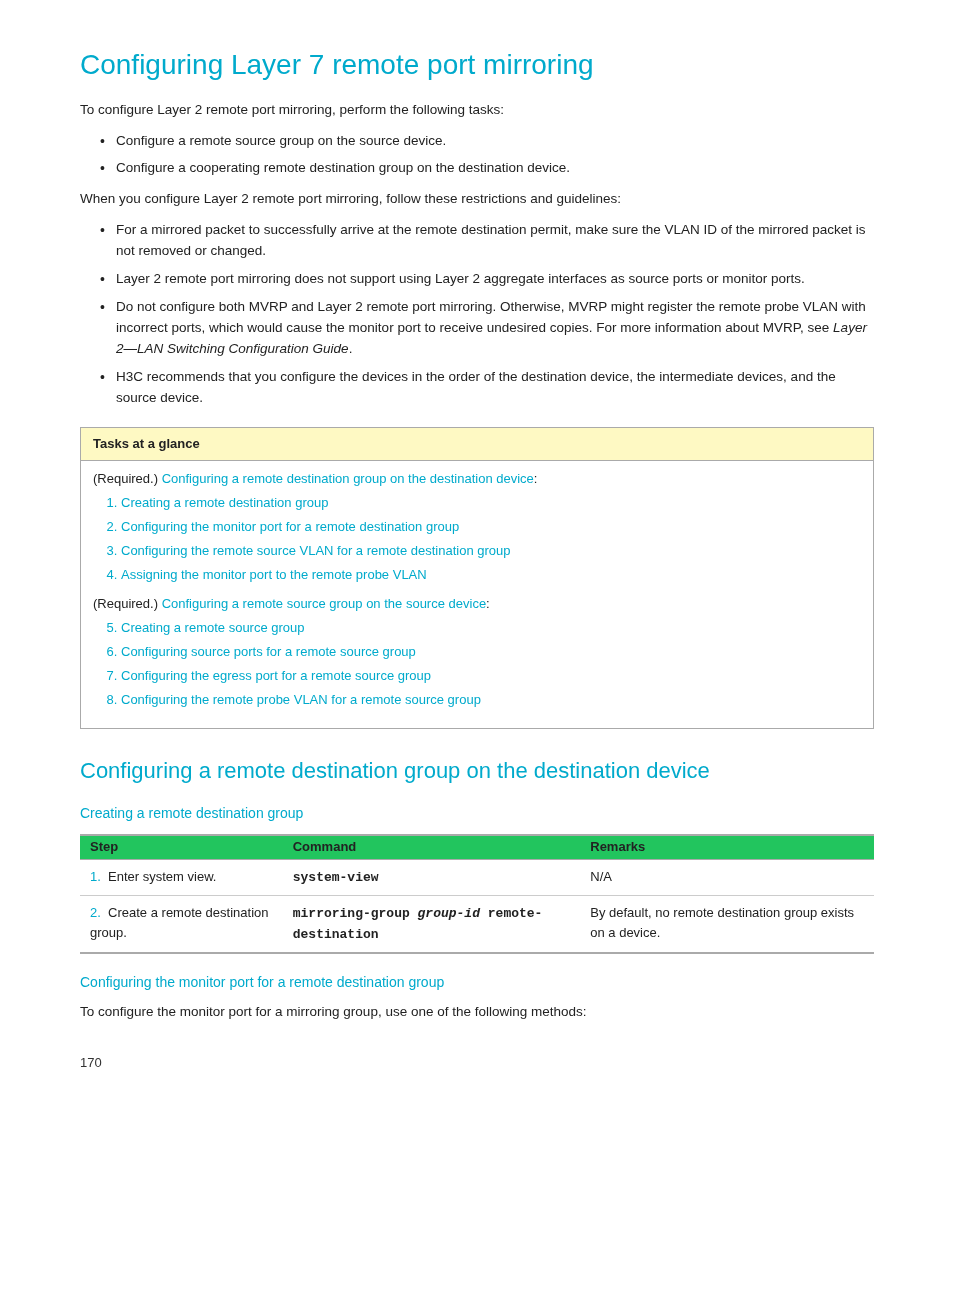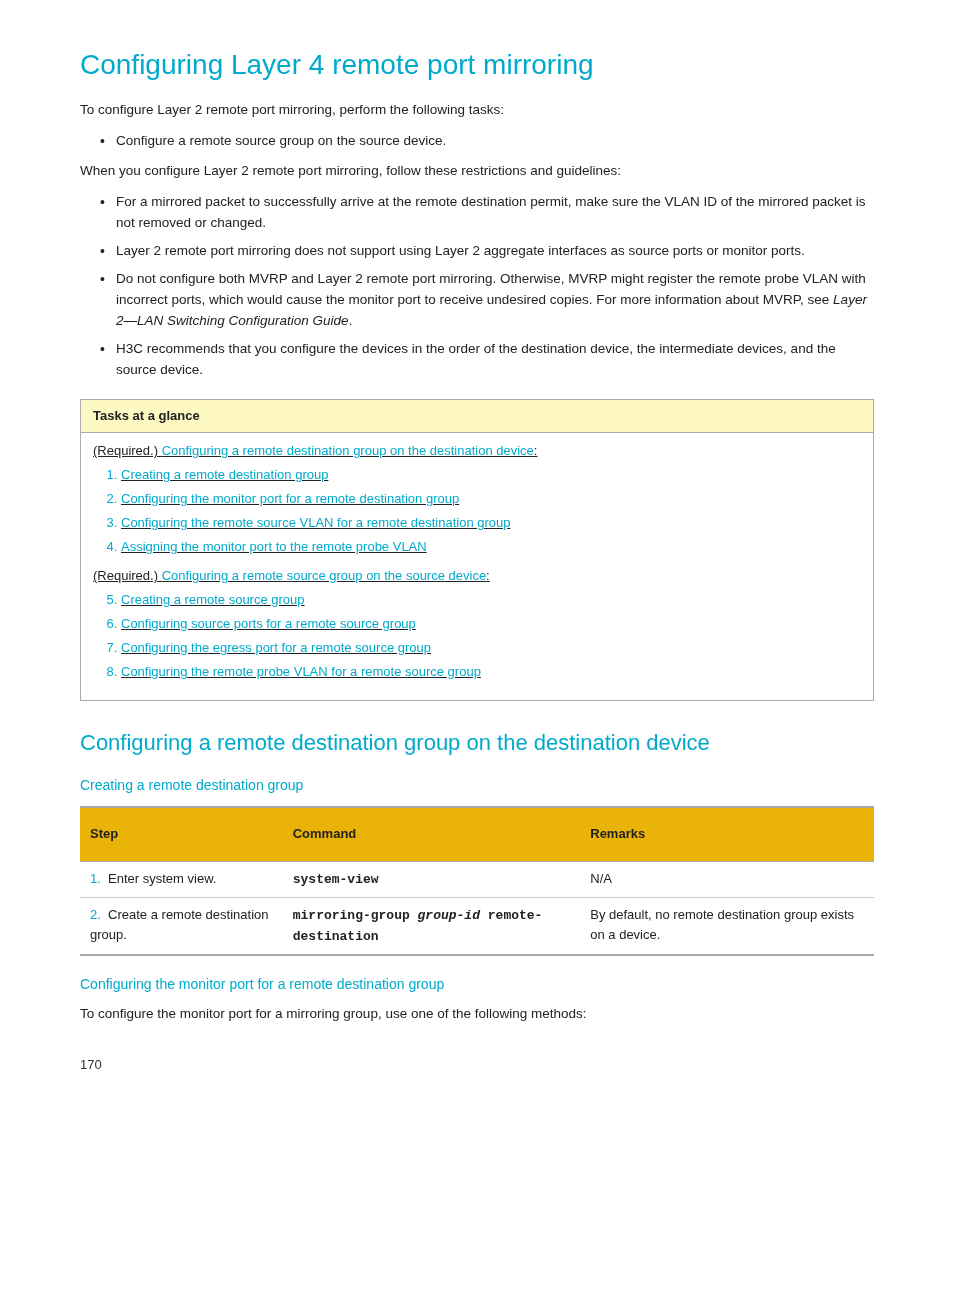--- a/index.html
+++ b/index.html
@@ -60,21 +60,20 @@
     }
     .tasks-box-header {
       background: #fef9c3;
       padding: 6px 12px;
       font-weight: bold;
       font-size: 13px;
       border-bottom: 1px solid #aaa;
     }
     .tasks-box-body {
       padding: 8px 12px 10px 12px;
-      text-decoration: underline;
     }
     .tasks-box-body p {
       margin-bottom: 4px;
       font-size: 13px;
     }
     .tasks-box-body p span.required {
       color: #222;
     }
     .tasks-box-body a, .tasks-box-body .link {
       color: #00aacc;
@@ -93,24 +92,24 @@
       color: #00aacc;
       text-decoration: none;
     }
     table.data-table {
       width: 100%;
       border-collapse: collapse;
       margin: 10px 0 16px 0;
       font-size: 13px;
     }
     table.data-table th {
-      background: #eab308;
+      background: #22c55e;
       border-top: 2px solid #aaa;
       border-bottom: 1px solid #aaa;
-      padding: 16px 10px;
+      padding: 1px 10px;
       text-align: left;
       font-weight: bold;
     }
     table.data-table td {
       border-bottom: 1px solid #ccc;
       padding: 7px 10px;
       vertical-align: top;
     }
     table.data-table tr:last-child td {
       border-bottom: 2px solid #aaa;
@@ -134,26 +133,27 @@
     .italic { font-style: italic; }
     .page-num {
       margin-top: 30px;
       font-size: 13px;
       color: #333;
     }
   </style>
 </head>
 <body>
 
-<h1 class="page-title">Configuring Layer 4 remote port mirroring</h1>
+<h1 class="page-title">Configuring Layer 7 remote port mirroring</h1>
 
 <p>To configure Layer 2 remote port mirroring, perform the following tasks:</p>
 
 <ul class="bullet-list">
   <li>Configure a remote source group on the source device.</li>
+  <li>Configure a cooperating remote destination group on the destination device.</li>
 </ul>
 
 <p>When you configure Layer 2 remote port mirroring, follow these restrictions and guidelines:</p>
 
 <ul class="bullet-list">
   <li>For a mirrored packet to successfully arrive at the remote destination permit, make sure the VLAN ID of the mirrored packet is not removed or changed.</li>
   <li>Layer 2 remote port mirroring does not support using Layer 2 aggregate interfaces as source ports or monitor ports.</li>
   <li>Do not configure both MVRP and Layer 2 remote port mirroring. Otherwise, MVRP might register the remote probe VLAN with incorrect ports, which would cause the monitor port to receive undesired copies. For more information about MVRP, see <span class="italic">Layer 2—LAN Switching Configuration Guide</span>.</li>
   <li>H3C recommends that you configure the devices in the order of the destination device, the intermediate devices, and the source device.</li>
 </ul>

